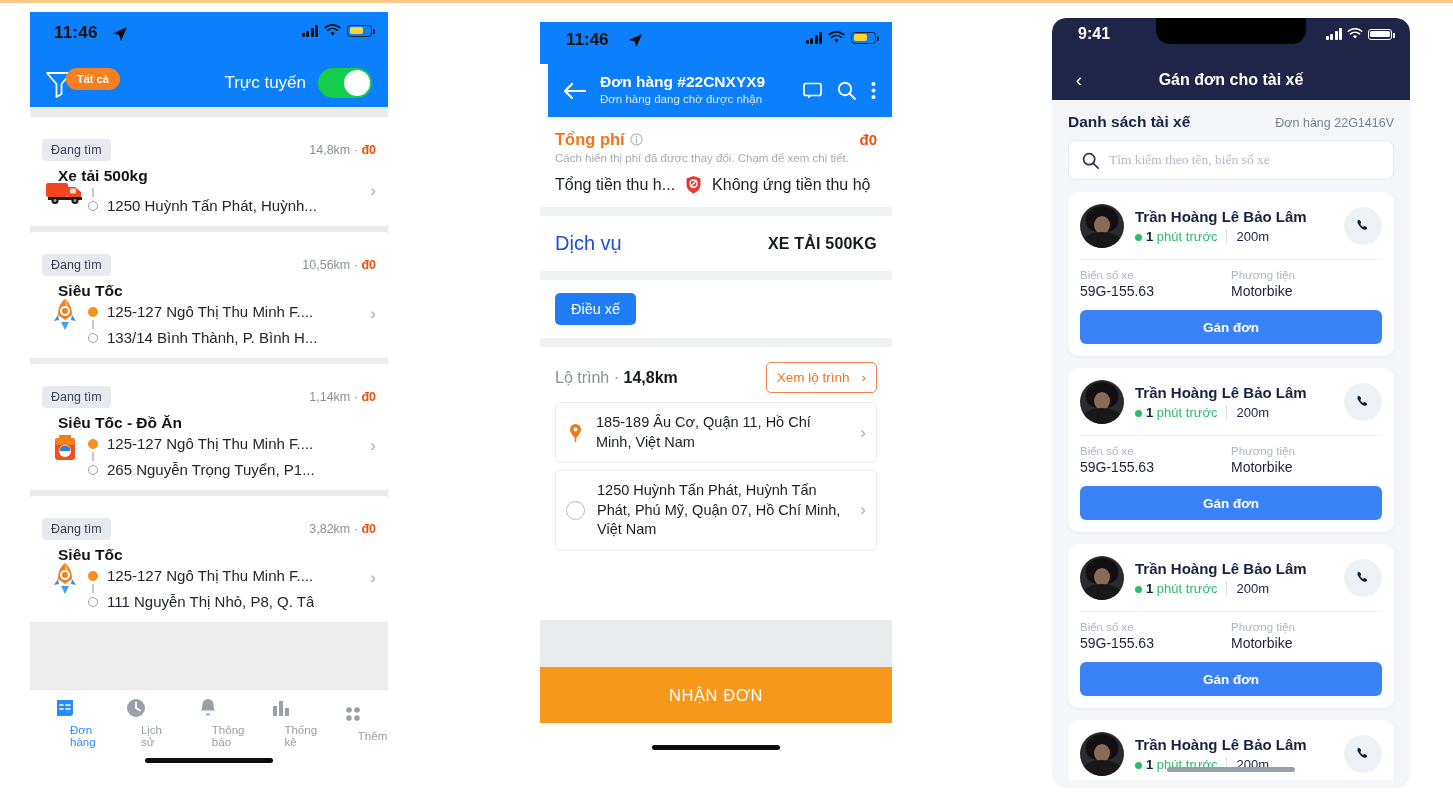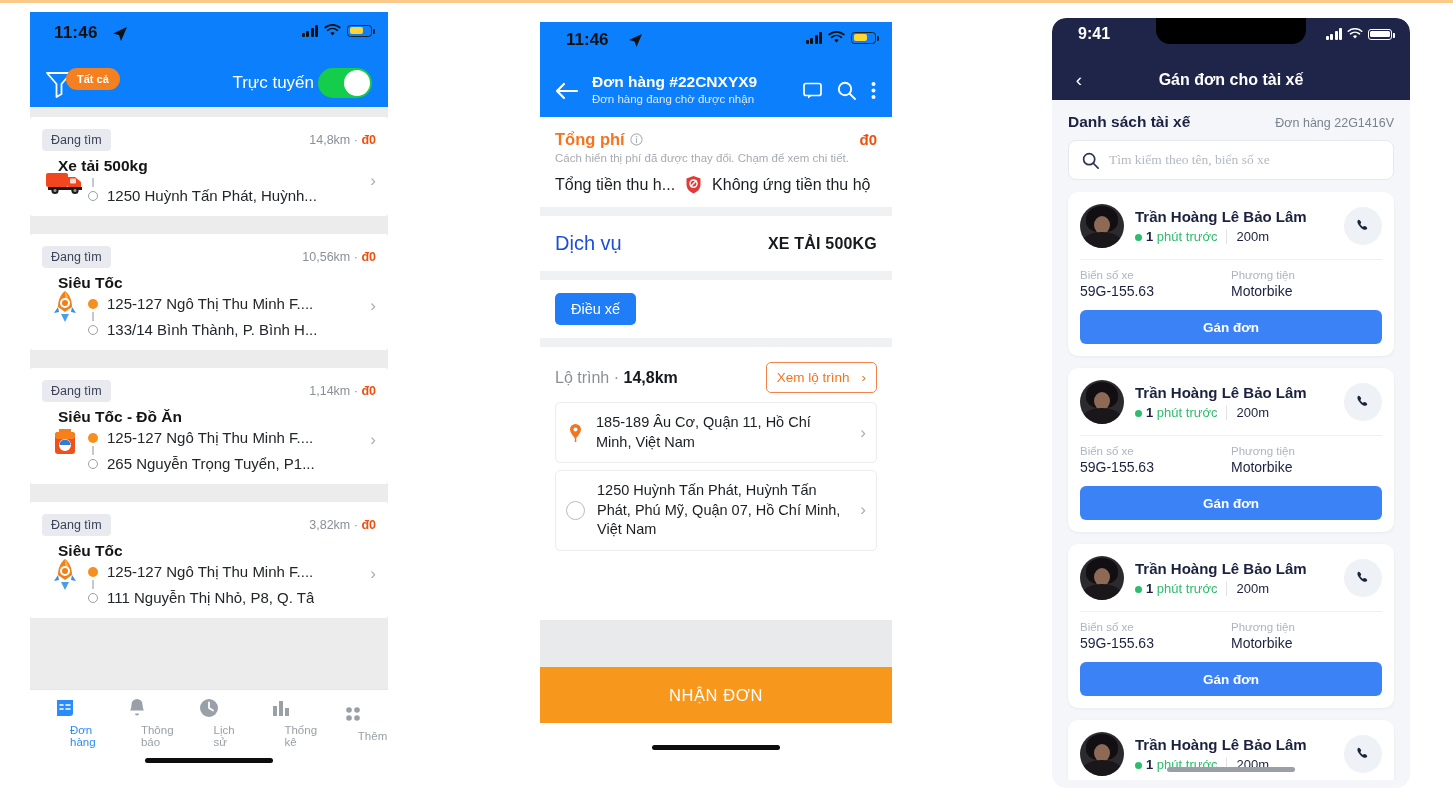--- a/index.html
+++ b/index.html
@@ -39,27 +39,27 @@
     height: 48px; background:#0b7ffc; display:flex; align-items:center;
     justify-content:space-between; padding: 0 16px 0 14px;
   }
   .filter-wrap { position:relative; width:96px; height:34px; }
   .funnel { position:absolute; left:0; top:4px; }
   .chip-tatca {
     position:absolute; left:22px; top:2px;
     background:#f5801f; color:#fff; font-size:11px; font-weight:600;
     border-radius:14px; padding:5px 11px; white-space:nowrap;
   }
-  .p1-online { display:flex; align-items:center; gap:4px;margin-left:16px; }
+  .p1-online { display:flex; align-items:center; gap:12px;margin-left:16px; }
   .p1-online-label { color:#fff; font-size:17px; font-weight:500; }
   .toggle { width:54px; height:30px; background:#14cd4b; border-radius:16px; position:relative; }
   .toggle .knob { position:absolute; right:2px; top:2px; width:26px; height:26px; background:#fff; border-radius:50%; }
 
   .p1-list { background:#ececec; height: calc(760px - 47px - 48px - 83px); overflow:hidden; padding-top:10px; }
-  .order-card { background:#fff; border-radius:3px; margin:0 0 18px 0; padding:12px 12px 12px 12px; }
+  .order-card { background:#fff; border-radius:3px; margin:0 0 6px 0; padding:22px 12px 12px 12px; }
   .order-top { display:flex; justify-content:space-between; align-items:center; }
   .badge-status {
     background:#e8eaf0; color:#3c4257; font-size:12.5px; border-radius:4px; padding:4px 9px;
   }
   .order-meta { font-size:12.5px; color:#8a8f98; }
   .order-meta b { color:#f0500f; font-weight:700; }
   .order-body { display:flex; margin-top:6px; align-items:center; }
   .svc-icon { width:46px; min-width:46px; display:flex; align-items:center; justify-content:center; }
   .order-main { flex:1; min-width:0; }
   .svc-name { font-size:15.5px; font-weight:600; color:#141414; margin-bottom:3px; margin-left:-30px; }
@@ -76,21 +76,21 @@
   .tab { flex:1; display:flex; flex-direction:column; align-items:center; justify-content:center; gap:5px; }
   .tab-label { font-size:11.5px; color:#9aa0a8;margin-left:40px; }
   .tab.active .tab-label { color:#2a8cfb; }
   .home-ind { height:17px; background:#fff; display:flex; align-items:flex-start; justify-content:center; padding-top:3px;}
   .home-ind i { display:block; width:128px; height:5px; background:#0d0d0d; border-radius:3px; }
 
   
   #phone2 { left: 540px; top: 22px; width: 352px; height: 750px; background:#fff; }
   .p2-status { height:42px; background:#0b7ffc; position:relative; }
   .p2-time { position:absolute; left:26px; top:8px; font-size:17px; font-weight:700; color:#111; }
-  .p2-bar { background:#0b7ffc; height:53px; display:flex; align-items:center; padding:0 12px; gap:10px; }
+  .p2-bar { background:#0b7ffc; height:53px; display:flex; align-items:center; padding:0 12px; gap:10px;margin-left:8px; }
   .back-arrow { width:30px; display:flex; align-items:center; justify-content:center; }
   .p2-titles { flex:1; min-width:0; }
   .p2-t1 { color:#fff; font-size:15.5px; font-weight:700; line-height:1.2; }
   .p2-t2 { color:#dbeafe; font-size:11.5px; line-height:1.35; }
   .p2-acts { display:flex; align-items:center; gap:15px; padding-right:4px; }
 
   .p2-body { background:#fff; height: calc(750px - 42px - 53px); overflow:hidden; position:relative; }
   .fee-row { display:flex; justify-content:space-between; align-items:center; padding:13px 15px 0 15px; }
   .fee-label { color:#f4741f; font-size:16.5px; font-weight:600; display:flex; align-items:center; gap:5px; }
   .fee-amt { color:#f0500f; font-size:15px; font-weight:700; }
@@ -381,31 +381,31 @@
     <div class="p1-tabs">
       <div class="tab active">
         <svg width="22" height="22" viewBox="0 0 22 22">
           <path d="M3 3h16v13a3 3 0 0 1-3 3H3z" fill="#2a8cfb"></path>
           <path d="M6 8h3M6 12h3M12 8h4M12 12h4" stroke="#fff" stroke-width="1.6" stroke-linecap="round"></path>
         </svg>
         <div class="tab-label">Đơn hàng</div>
       </div>
       <div class="tab">
         <svg width="22" height="22" viewBox="0 0 22 22">
+          <circle cx="11" cy="11" r="9" fill="#9aa0a8"></circle>
+          <path d="M11 5.5V11l4 2.5" stroke="#fff" stroke-width="1.8" fill="none" stroke-linecap="round"></path>
+        </svg>
+        <div class="tab-label">Lịch sử</div>
+      </div>
+      <div class="tab">
+        <svg width="22" height="22" viewBox="0 0 22 22">
           <path d="M11 2a5.5 5.5 0 0 0-5.5 5.5c0 4-1.5 6-1.5 6h14s-1.5-2-1.5-6A5.5 5.5 0 0 0 11 2z" fill="#9aa0a8"></path>
           <path d="M9 16.5a2 2 0 0 0 4 0z" fill="#9aa0a8"></path>
         </svg>
         <div class="tab-label">Thông báo</div>
-      </div>
-      <div class="tab">
-        <svg width="22" height="22" viewBox="0 0 22 22">
-          <circle cx="11" cy="11" r="9" fill="#9aa0a8"></circle>
-          <path d="M11 5.5V11l4 2.5" stroke="#fff" stroke-width="1.8" fill="none" stroke-linecap="round"></path>
-        </svg>
-        <div class="tab-label">Lịch sử</div>
       </div>
       <div class="tab">
         <svg width="22" height="22" viewBox="0 0 22 22">
           <rect x="3" y="9" width="4" height="10" fill="#9aa0a8"></rect>
           <rect x="9" y="4" width="4" height="15" fill="#9aa0a8"></rect>
           <rect x="15" y="11" width="4" height="8" fill="#9aa0a8"></rect>
         </svg>
         <div class="tab-label">Thống kê</div>
       </div>
       <div class="tab">

